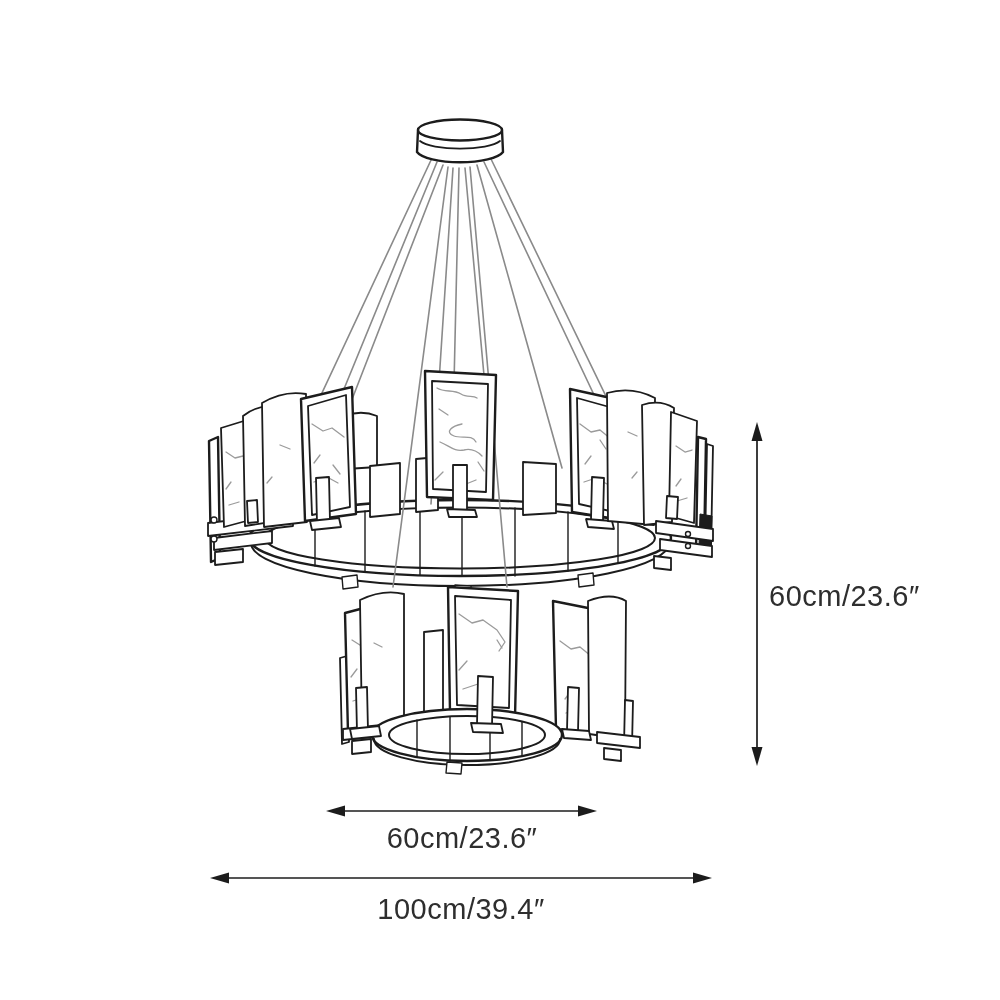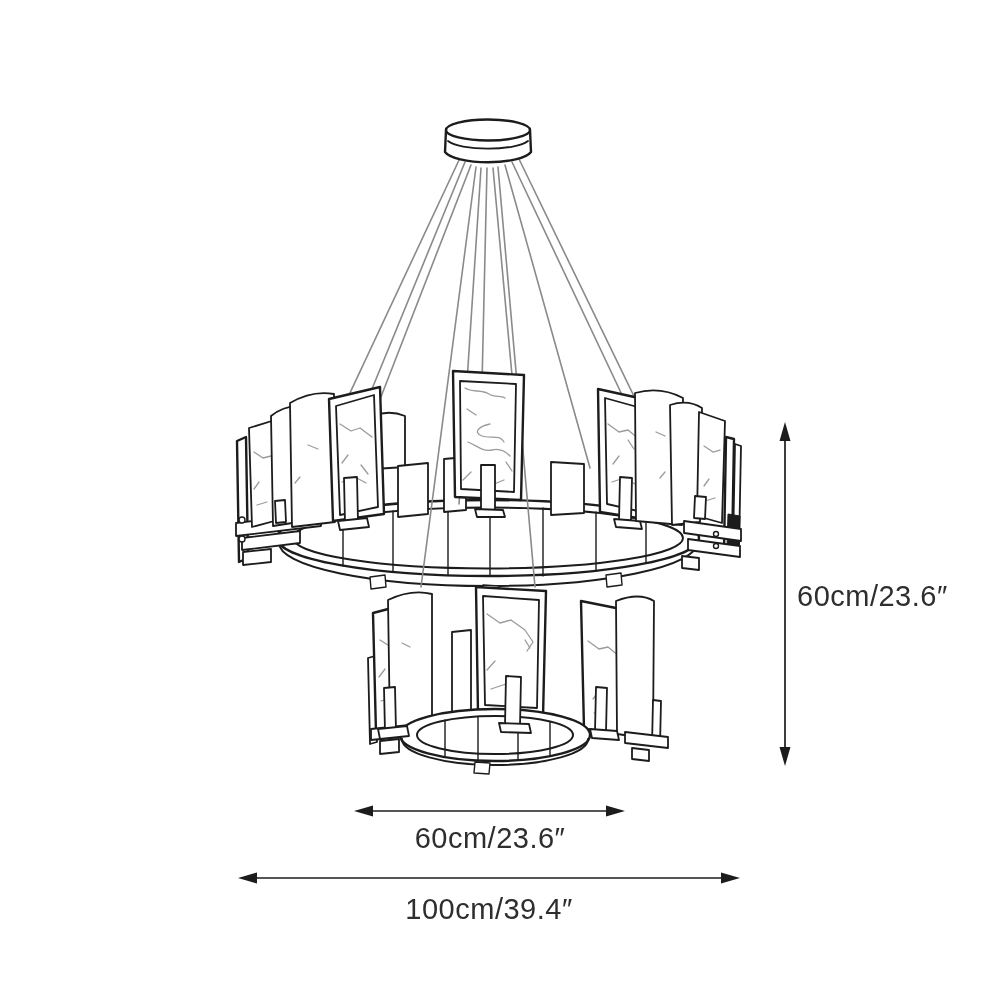--- a/index.html
+++ b/index.html
@@ -1,17 +1,17 @@
 <!DOCTYPE html>
 <html style="--line: #1c1c1c; --vein: #9b9b9b; --cable: #8a8a8a; --text: #2e2e2e; --bg: #ffffff;"><head>
 <meta charset="utf-8">
 <style>
   html,body{margin:0;padding:0;}
   body{width:1000px;height:1000px;background:var(--bg,#ffffff);overflow:hidden;}
-  .stage{width:836px;height:1000px;position:relative;padding-left:28px;}
+  .stage{width:836px;height:1000px;position:relative;}
   svg{display:block;}
   .ln{fill:none;stroke:var(--line,#1c1c1c);stroke-width:1.8;stroke-linecap:round;stroke-linejoin:round;}
   .fw{fill:#ffffff;stroke:var(--line,#1c1c1c);stroke-width:1.8;stroke-linejoin:round;}
   .b{stroke-width:2.4;}
   .m{stroke-width:2;}
   .t{stroke-width:1.4;}
   .vein{fill:none;stroke:var(--vein,#9b9b9b);stroke-width:1.3;stroke-linecap:round;stroke-linejoin:round;}
   .cable{fill:none;stroke:var(--cable,#8a8a8a);stroke-width:1.6;stroke-linecap:round;}
   .dim{fill:none;stroke:var(--line,#1c1c1c);stroke-width:1.7;}
   .dimhead{fill:var(--line,#1c1c1c);stroke:none;}

